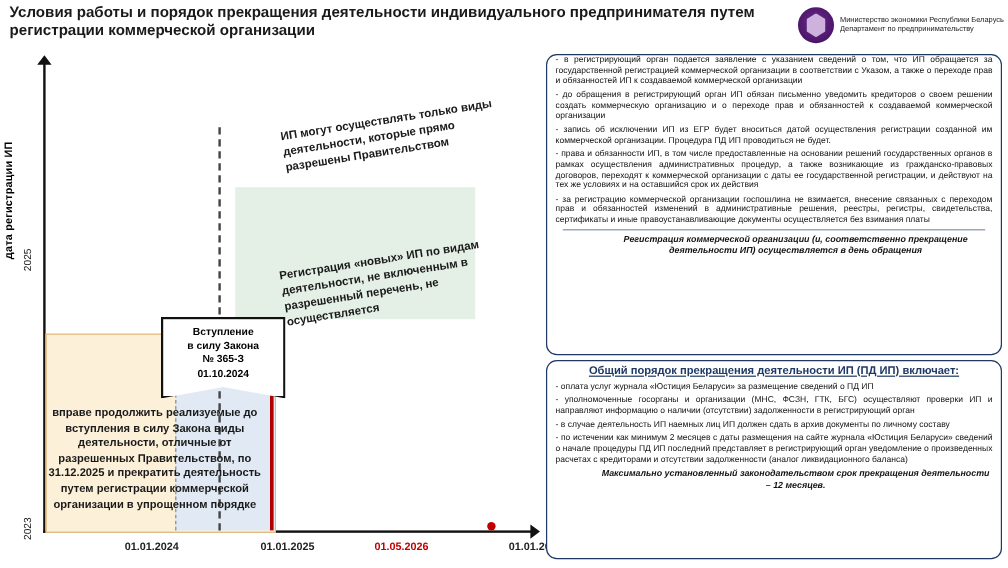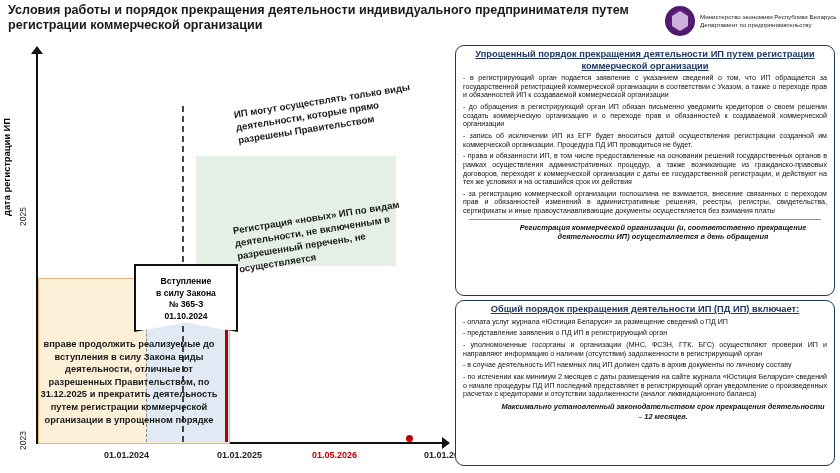--- a/index.html
+++ b/index.html
@@ -108,21 +108,21 @@
   }
   .txt-orange{
     position:absolute;left:32px;top:292px;width:182px;
     font-size:9.3px;font-weight:bold;line-height:12.6px;text-align:center;color:#1a1a1a;
   }
 
   
   .banner{
     position:absolute;left:128px;top:218px;width:104px;height:68px;
     background:#ffffff;border:2px solid #111;
-    display:flex;flex-direction:column;align-items:center;justify-content:flex-end;
+    display:flex;flex-direction:column;align-items:center;justify-content:center;
     font-size:8.6px;font-weight:bold;line-height:11.5px;text-align:center;
     clip-path:polygon(0 0,100% 0,100% 100%,50% 86%,0 100%);
     padding-bottom:8px;box-sizing:border-box;
   }
 
   
   .rpanel{
     position:absolute;left:455px;width:380px;
     border:1.5px solid #1f3864;border-radius:9px;background:#fff;
     box-sizing:border-box;
@@ -197,37 +197,35 @@
       <div>01.10.2024</div>
     </div>
 
     <div class="xtick" style="left:50px;">01.01.2024</div>
     <div class="xtick" style="left:163px;">01.01.2025</div>
     <div class="xtick red" style="left:258px;">01.05.2026</div>
     <div class="xtick" style="left:370px;">01.01.2027</div>
   </div>
 
   <div class="rpanel rpanel-1">
-    <div class="rp-title rp-underline">Упрощенный порядок прекращения деятельности ИП путем регистрации коммерческой организации</div>
     <div class="rp-body">
       <div class="rp-item">- в регистрирующий орган подается заявление  с указанием сведений о том, что ИП обращается за государственной регистрацией коммерческой организации в соответствии с Указом, а также о переходе прав и обязанностей ИП к создаваемой коммерческой организации</div>
       <div class="rp-item">- до обращения в регистрирующий орган ИП обязан письменно уведомить кредиторов о своем решении создать коммерческую организацию и о переходе прав и обязанностей к создаваемой коммерческой организации</div>
       <div class="rp-item">- запись об исключении ИП из ЕГР будет вноситься датой осуществления регистрации созданной им коммерческой организации. Процедура ПД ИП проводиться не будет.</div>
       <div class="rp-item">- права и обязанности ИП, в том числе предоставленные на основании решений государственных органов в рамках осуществления административных процедур, а также возникающие из гражданско-правовых договоров, переходят к коммерческой организации с даты ее государственной регистрации, и действуют на тех же условиях и на оставшийся срок их действия</div>
       <div class="rp-item">- за регистрацию коммерческой организации госпошлина не взимается, внесение связанных с переходом прав и обязанностей изменений в административные решения, реестры, регистры, свидетельства, сертификаты и иные правоустанавливающие документы осуществляется без взимания платы</div>
       <div class="rp-sep"></div>
       <div class="rp-note">Регистрация коммерческой организации (и, соответственно прекращение деятельности ИП) осуществляется в день обращения</div>
     </div>
   </div>
 
   <div class="rpanel rpanel-2">
     <div class="rp-title rp-underline">Общий порядок прекращения деятельности ИП (ПД ИП) включает:</div>
     <div class="rp-body">
       <div class="rp-item">- оплата услуг журнала «Юстиция Беларуси» за размещение сведений о ПД ИП</div>
-      <div class="rp-item">- представление заявления о ПД ИП в регистрирующий орган</div>
       <div class="rp-item">- уполномоченные госорганы и организации (МНС, ФСЗН, ГТК, БГС) осуществляют проверки ИП и направляют информацию о наличии (отсутствии) задолженности в регистрирующий орган</div>
       <div class="rp-item">- в случае деятельность ИП наемных лиц ИП должен сдать в архив документы по личному составу</div>
       <div class="rp-item">- по истечении как минимум 2 месяцев с даты размещения на сайте журнала «Юстиция Беларуси» сведений о начале процедуры ПД ИП последний представляет в регистрирующий орган уведомление о произведенных расчетах с кредиторами и отсутствии задолженности (аналог ликвидационного баланса)</div>
       <div class="rp-note">Максимально установленный законодательством срок прекращения деятельности – 12 месяцев.</div>
     </div>
   </div>
 
 </div>
 
 </body></html>

